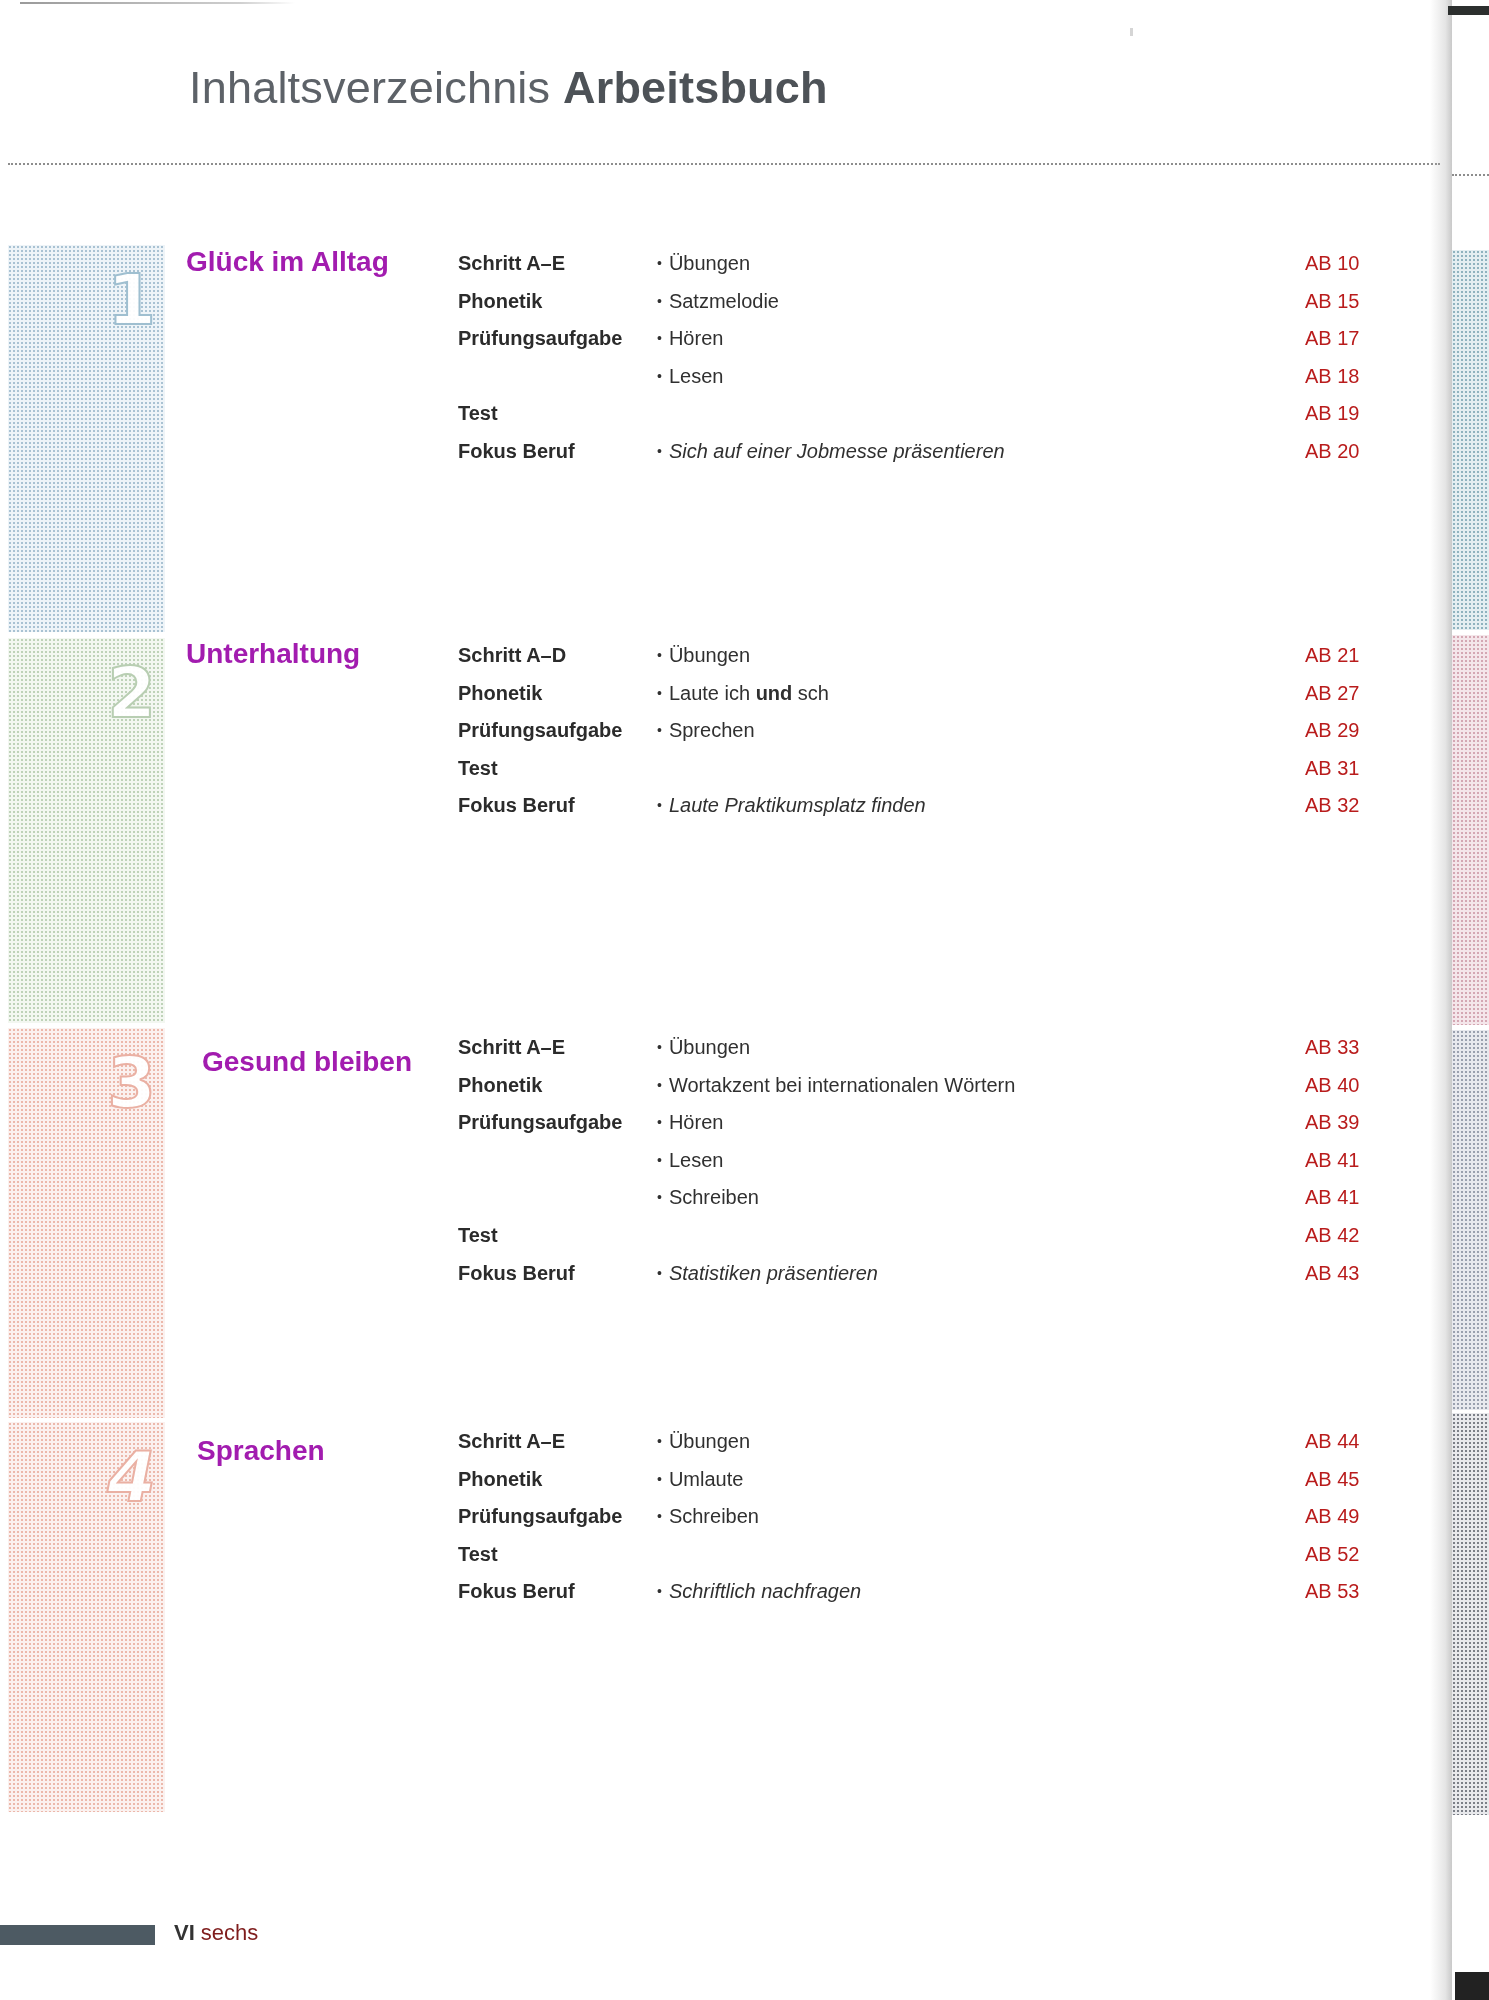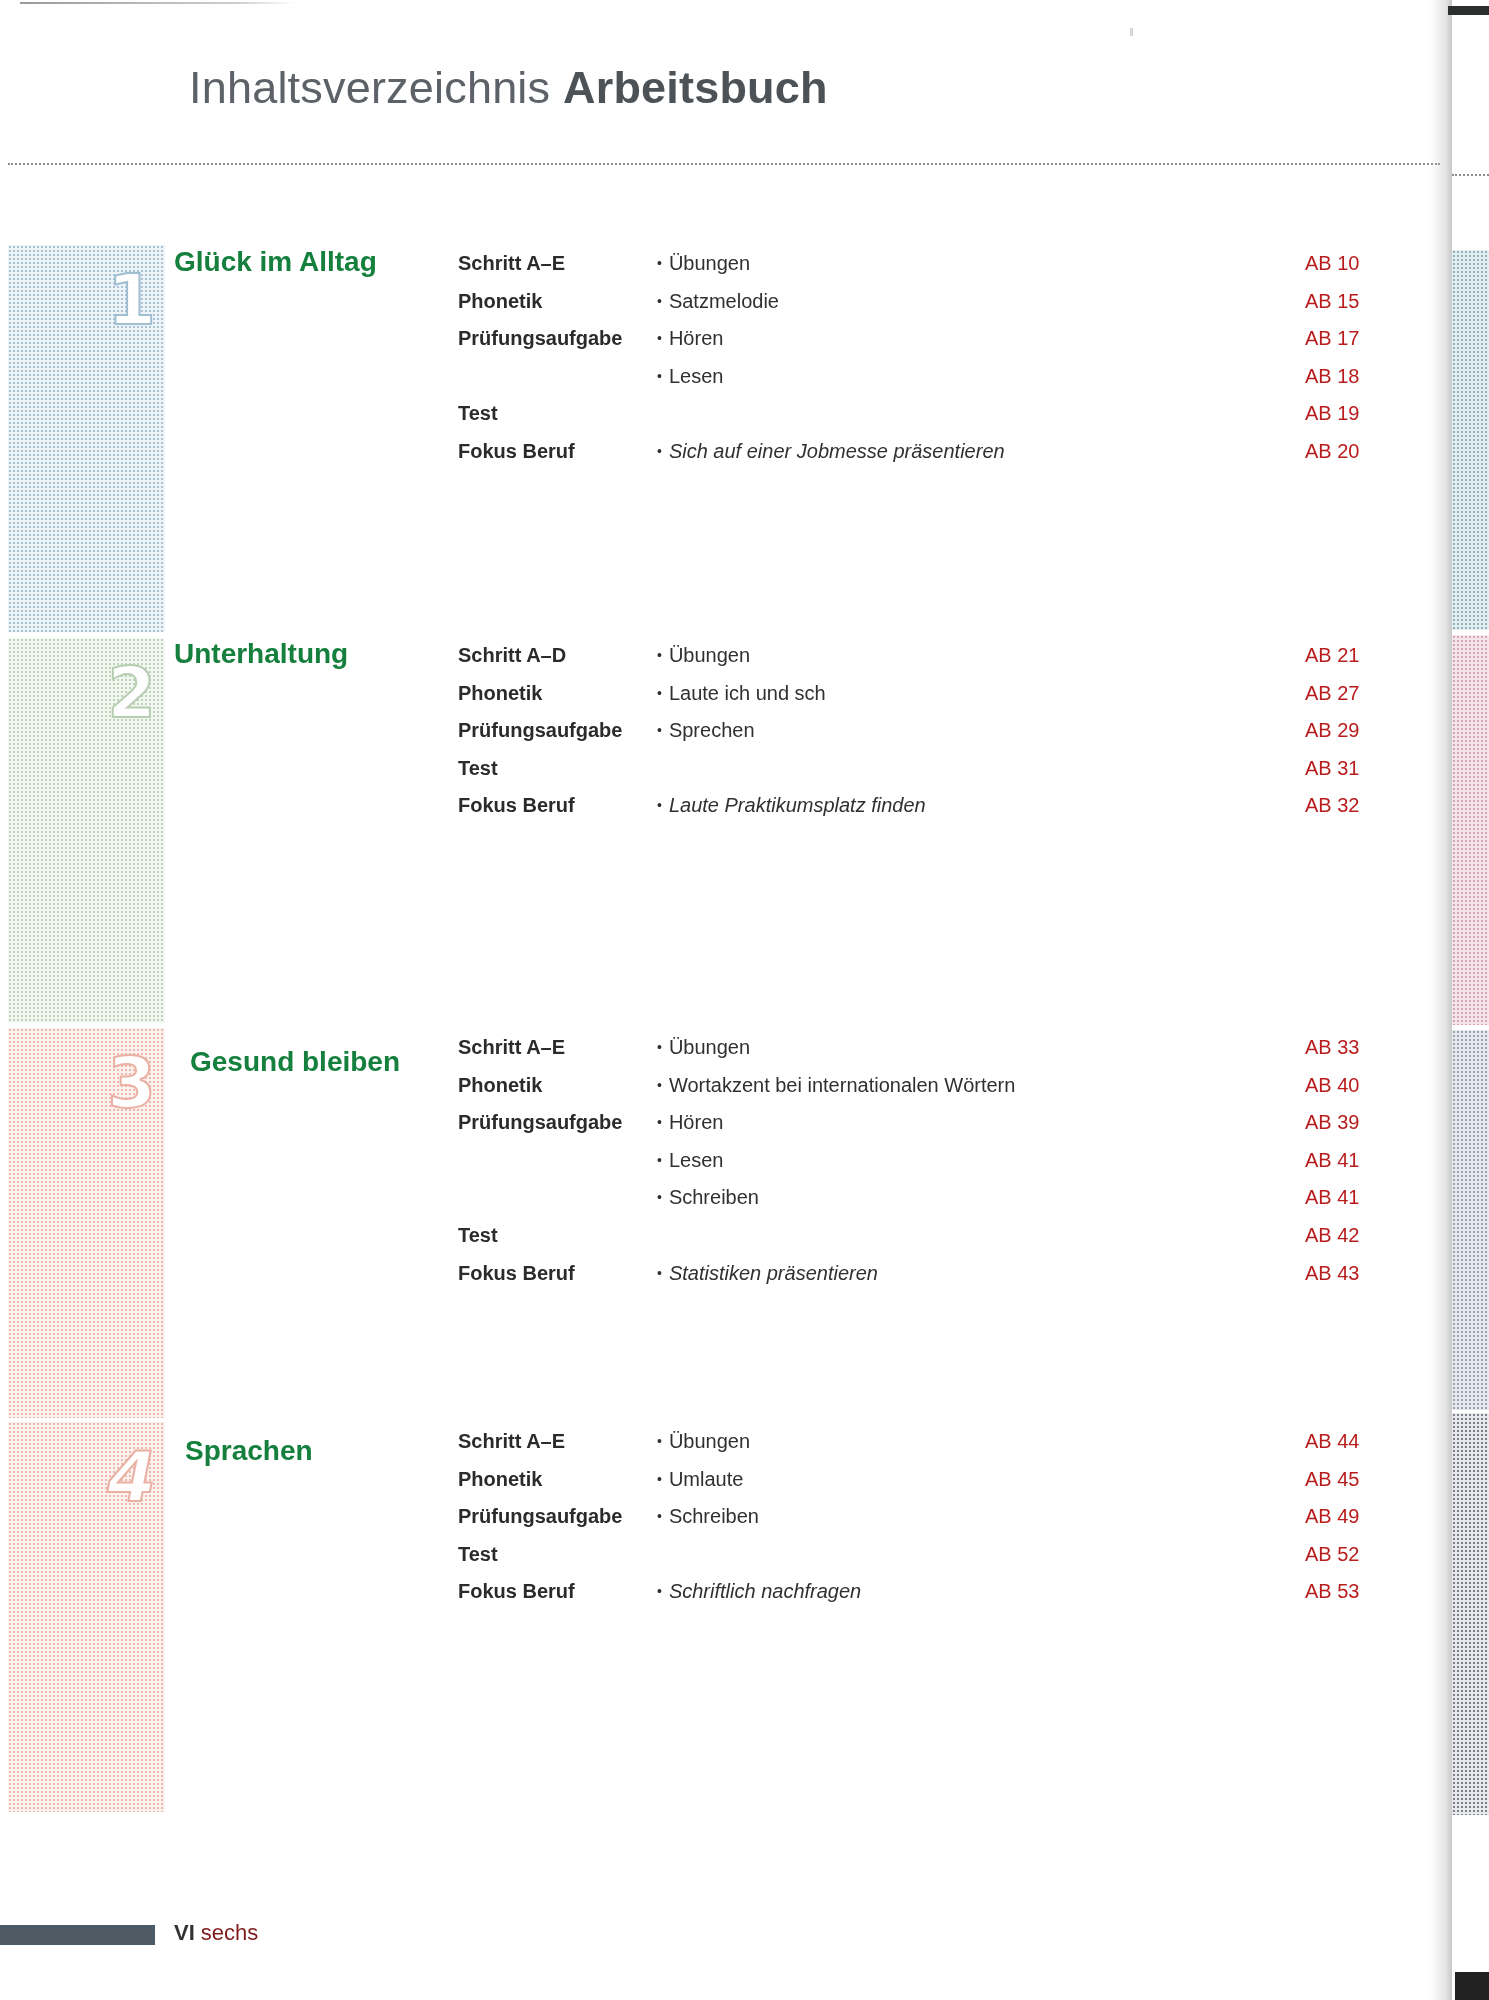--- a/index.html
+++ b/index.html
@@ -50,22 +50,22 @@
     .b3 { top: 1028px; height: 390px; background-color:#fbf1ef;
       background-image: radial-gradient(circle, #ecb8ab 0.9px, transparent 1.1px); }
     .b3 .num { -webkit-text-stroke: 2px #eab0a3; }
     .b4 { top: 1422px; height: 390px; background-color:#fbf1ef;
       background-image: radial-gradient(circle, #ecb8ab 0.9px, transparent 1.1px); }
     .b4 .num { -webkit-text-stroke: 2px #eab0a3; font-style: italic; }
 
     
     .unit { position: absolute; left: 0; width: 1400px; }
     .unit-title {
-      position: absolute; left: 174px; top: 0;
-      font-size: 28px; font-weight: bold; color: #15803d; white-space: nowrap;
+      position: absolute; left: 186px; top: 0;
+      font-size: 28px; font-weight: bold; color: #a21caf; white-space: nowrap;
     }
     .rows { position: absolute; left: 0; top: 5px; }
     .row { position: absolute; left: 0; height: 38px; width: 1400px; font-size: 20px; line-height: 24px; }
     .row .label { position: absolute; left: 458px; font-weight: bold; color: #2b2b2b; white-space: nowrap; }
     .row .item { position: absolute; left: 657px; color: #303030; white-space: nowrap; }
     .row .item .dot { display: inline-block; margin-right: 7px; font-size: 14px; vertical-align: 2px; }
     .row .item.italic .txt { font-style: italic; }
     .row .page { position: absolute; left: 1297px; color: #b91c1c; white-space: nowrap; margin-left: 8px; }
     .em { }
 
@@ -156,21 +156,21 @@
 <section class="unit" id="unit-1" style="top:638px">
   <h2 class="unit-title" style="margin:0">Unterhaltung</h2>
   <div class="rows">
       <div class="row" style="top: 0px;">
         <span class="label">Schritt A–D</span>
         <span class="item"><span class="dot">•</span><span class="txt">Übungen</span></span>
         <span class="page">AB 21</span>
       </div>
       <div class="row" style="top: 37.6px;">
         <span class="label">Phonetik</span>
-        <span class="item"><span class="dot">•</span><span style="white-space: pre;">Laute </span><span class="em" style="white-space: pre;">ich</span><span style="white-space: pre;"> und </span><span class="em" style="white-space: pre;">sch</span></span>
+        <span class="item"><span class="dot">•</span><span style="white-space: pre;">Laute </span><span class="em" style="white-space: pre;">ich</span><span style="white-space: pre; font-weight: bold;"> und </span><span class="em" style="white-space: pre;">sch</span></span>
         <span class="page">AB 27</span>
       </div>
       <div class="row" style="top: 75.2px;">
         <span class="label">Prüfungsaufgabe</span>
         <span class="item"><span class="dot">•</span><span class="txt">Sprechen</span></span>
         <span class="page">AB 29</span>
       </div>
       <div class="row" style="top: 112.8px;">
         <span class="label">Test</span>
         <span class="page">AB 31</span>

